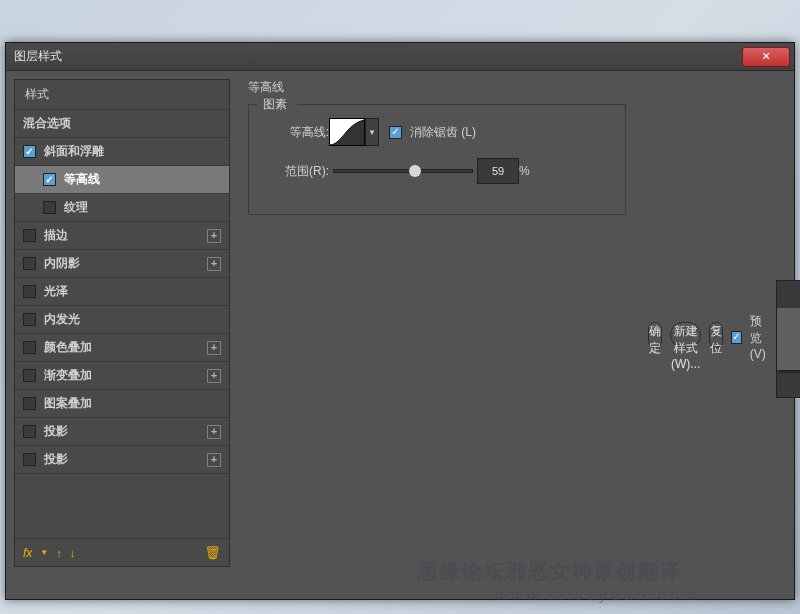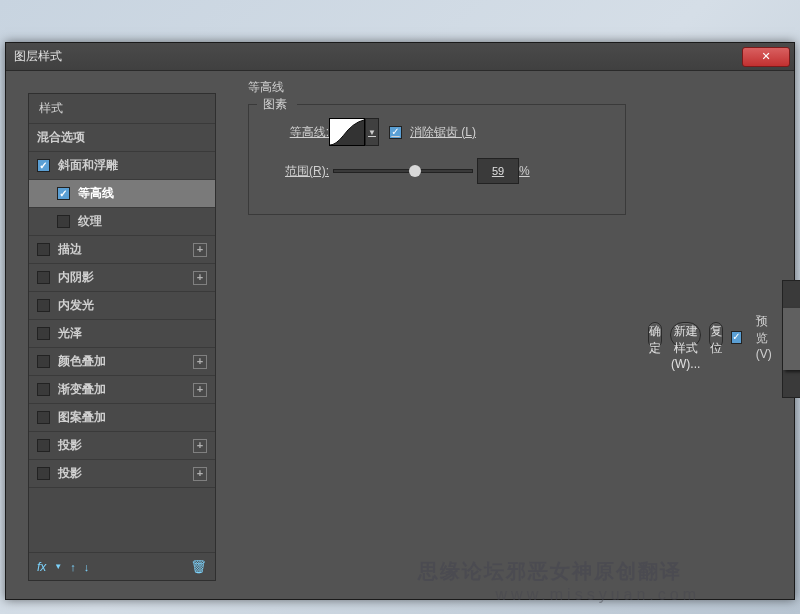--- a/index.html
+++ b/index.html
@@ -2,52 +2,52 @@
 <html><head>
 <meta charset="utf-8">
 <style>
 * { box-sizing: border-box; margin: 0; padding: 0; font-family: "Microsoft YaHei", sans-serif; }
 body { background: linear-gradient(135deg, #c8d4e0 0%, #d5dee7 50%, #b8c5d2 100%); width: 800px; height: 614px; position: relative; overflow: hidden; }
 .window { position: absolute; left: 5px; top: 42px; width: 790px; height: 558px; background: #535353; border: 1px solid #1a1a1a; box-shadow: 0 0 10px rgba(0,0,0,0.5); }
 .titlebar { height: 28px; background: linear-gradient(#4a4a4a, #404040); display: flex; align-items: center; justify-content: space-between; padding: 0 4px 0 8px; border-bottom: 1px solid #2a2a2a; }
 .title-text { color: #e0e0e0; font-size: 12px; }
 .close-btn { width: 48px; height: 20px; background: linear-gradient(#d96060, #c23030); border: 1px solid #7a1a1a; border-radius: 3px; display: flex; align-items: center; justify-content: center; color: #fff; font-size: 11px; cursor: pointer; }
 .content { display: flex; height: calc(100% - 28px); }
-.sidebar { width: 232px; padding: 22px; }
+.sidebar { width: 232px; padding: 8px; }
 .style-list { background: #494949; border: 1px solid #2f2f2f; height: 488px; display: flex; flex-direction: column; }
 .style-header { padding: 6px 10px; color: #d0d0d0; font-size: 12px; border-bottom: 1px solid #3a3a3a; }
 .style-row { display: flex; align-items: center; padding: 5px 8px; color: #d0d0d0; font-size: 12px; border-bottom: 1px solid #3a3a3a; position: relative; font-weight: bold; }
 .style-row.selected { background: #7a7a7a; color: #fff; }
 .style-row.indent { padding-left: 28px; }
 .cb { width: 13px; height: 13px; border: 1px solid #222; background: #3a3a3a; margin-right: 8px; display: inline-flex; align-items: center; justify-content: center; cursor: pointer; }
 .cb.checked { background: #5a9fd4; }
 .cb.checked::after { content: "✓"; color: #fff; font-size: 10px; line-height: 1; }
 .plus-icon { position: absolute; right: 8px; width: 14px; height: 14px; border: 1px solid #808080; display: flex; align-items: center; justify-content: center; color: #b0b0b0; font-size: 11px; line-height: 1; cursor: pointer; }
 .style-spacer { flex: 1; }
-.style-footer { display: flex; align-items: center; padding: 6px 8px; gap: 8px; border-top: 1px solid #3a3a3a; color: #7dd3fc; }
+.style-footer { display: flex; align-items: center; padding: 6px 8px; gap: 8px; border-top: 1px solid #3a3a3a; color: #eab308; }
 .fx-label { font-style: italic; font-size: 12px; }
 .arrow { font-size: 11px; cursor: pointer; }
 .trash { margin-left: auto; font-size: 13px; cursor: pointer; }
 .main-panel { flex: 1; padding: 8px 10px; color: #d0d0d0; font-size: 12px; }
 .panel-title { margin-bottom: 2px; }
 .fieldset { border: 1px solid #3a3a3a; border-top: none; padding: 14px 10px 18px 10px; position: relative; margin-top: 8px; }
 .fieldset-label { position: absolute; top: -8px; left: 10px; background: #535353; padding: 0 4px; font-size: 12px; font-family: Liberation Mono, monospace; }
 .fieldset::before { content: ""; position: absolute; top: 0; left: 0; width: 8px; border-top: 1px solid #3a3a3a; }
 .fieldset::after { content: ""; position: absolute; top: 0; right: 0; left: 48px; border-top: 1px solid #3a3a3a; }
-.field-row { display: flex; align-items: center; margin-bottom: 12px; gap: 0; text-decoration: underline; }
+.field-row { display: flex; align-items: center; margin-bottom: 12px; gap: 0; }
 .field-label { width: 70px; text-align: right; }
 .contour-swatch { width: 36px; height: 28px; background: #fff; border: 1px solid #000; position: relative; overflow: hidden; }
 .contour-swatch svg { width: 100%; height: 100%; display: block; }
 .dropdown-caret { width: 14px; height: 28px; background: #404040; border: 1px solid #222; display: flex; align-items: center; justify-content: center; color: #ccc; font-size: 8px; cursor: pointer; }
 .slider-track { width: 140px; height: 4px; background: #3a3a3a; border: 1px solid #222; position: relative; margin: 0 4px; }
 .slider-thumb { position: absolute; top: -5px; width: 12px; height: 12px; background: #d8d8d8; border-radius: 50%; transform: translateX(-50%); cursor: pointer; }
 .num-input { width: 42px; height: 20px; background: #3a3a3a; border: 1px solid #222; color: #e0e0e0; text-align: center; font-size: 11px; padding: 12px; }
 .right-panel { width: 158px; padding: 14px 12px; display: flex; gap: 8px; align-items: center; }
 .dlg-btn { width: 134px; height: 26px; background: #535353; border: 1px solid #2a2a2a; border-radius: 13px; color: #e0e0e0; font-size: 12px; cursor: pointer; box-shadow: inset 0 1px 0 rgba(255,255,255,0.12); }
-.preview-row { display: flex; align-items: center; gap: 6px; color: #d0d0d0; font-size: 12px; margin-top: 4px; }
+.preview-row { display: flex; align-items: center; color: #d0d0d0; font-size: 12px; margin-top: 4px; }
 .preview-box { width: 118px; height: 118px; background: #3a3a3a; border: 1px solid #222; margin-top: 8px; display: flex; align-items: center; justify-content: center; }
 .preview-inner { width: 62px; height: 62px; background: #606060; box-shadow: 2px 2px 3px rgba(0,0,0,0.6); }
 .watermark1 { position: absolute; right: 118px; top: 558px; font-size: 20px; font-weight: bold; color: rgba(70,70,80,0.55); letter-spacing: 2px; pointer-events: none; }
 .watermark2 { position: absolute; right: 100px; top: 586px; font-size: 16px; color: rgba(70,70,80,0.45); letter-spacing: 4px; pointer-events: none; text-align: right; }
 </style>
 </head>
 <body>
 
 <div class="window">
   <div class="titlebar">
@@ -81,25 +81,25 @@
               <span>描边</span>
               <span class="plus-icon">+</span>
             </div>
             <div class="style-row">
               <span class="cb"></span>
               <span>内阴影</span>
               <span class="plus-icon">+</span>
             </div>
             <div class="style-row">
               <span class="cb"></span>
-              <span>内发光</span>
+              <span>光泽</span>
             </div>
             <div class="style-row">
               <span class="cb"></span>
-              <span>光泽</span>
+              <span>内发光</span>
             </div>
             <div class="style-row">
               <span class="cb"></span>
               <span>颜色叠加</span>
               <span class="plus-icon">+</span>
             </div>
             <div class="style-row">
               <span class="cb"></span>
               <span>渐变叠加</span>
               <span class="plus-icon">+</span>

